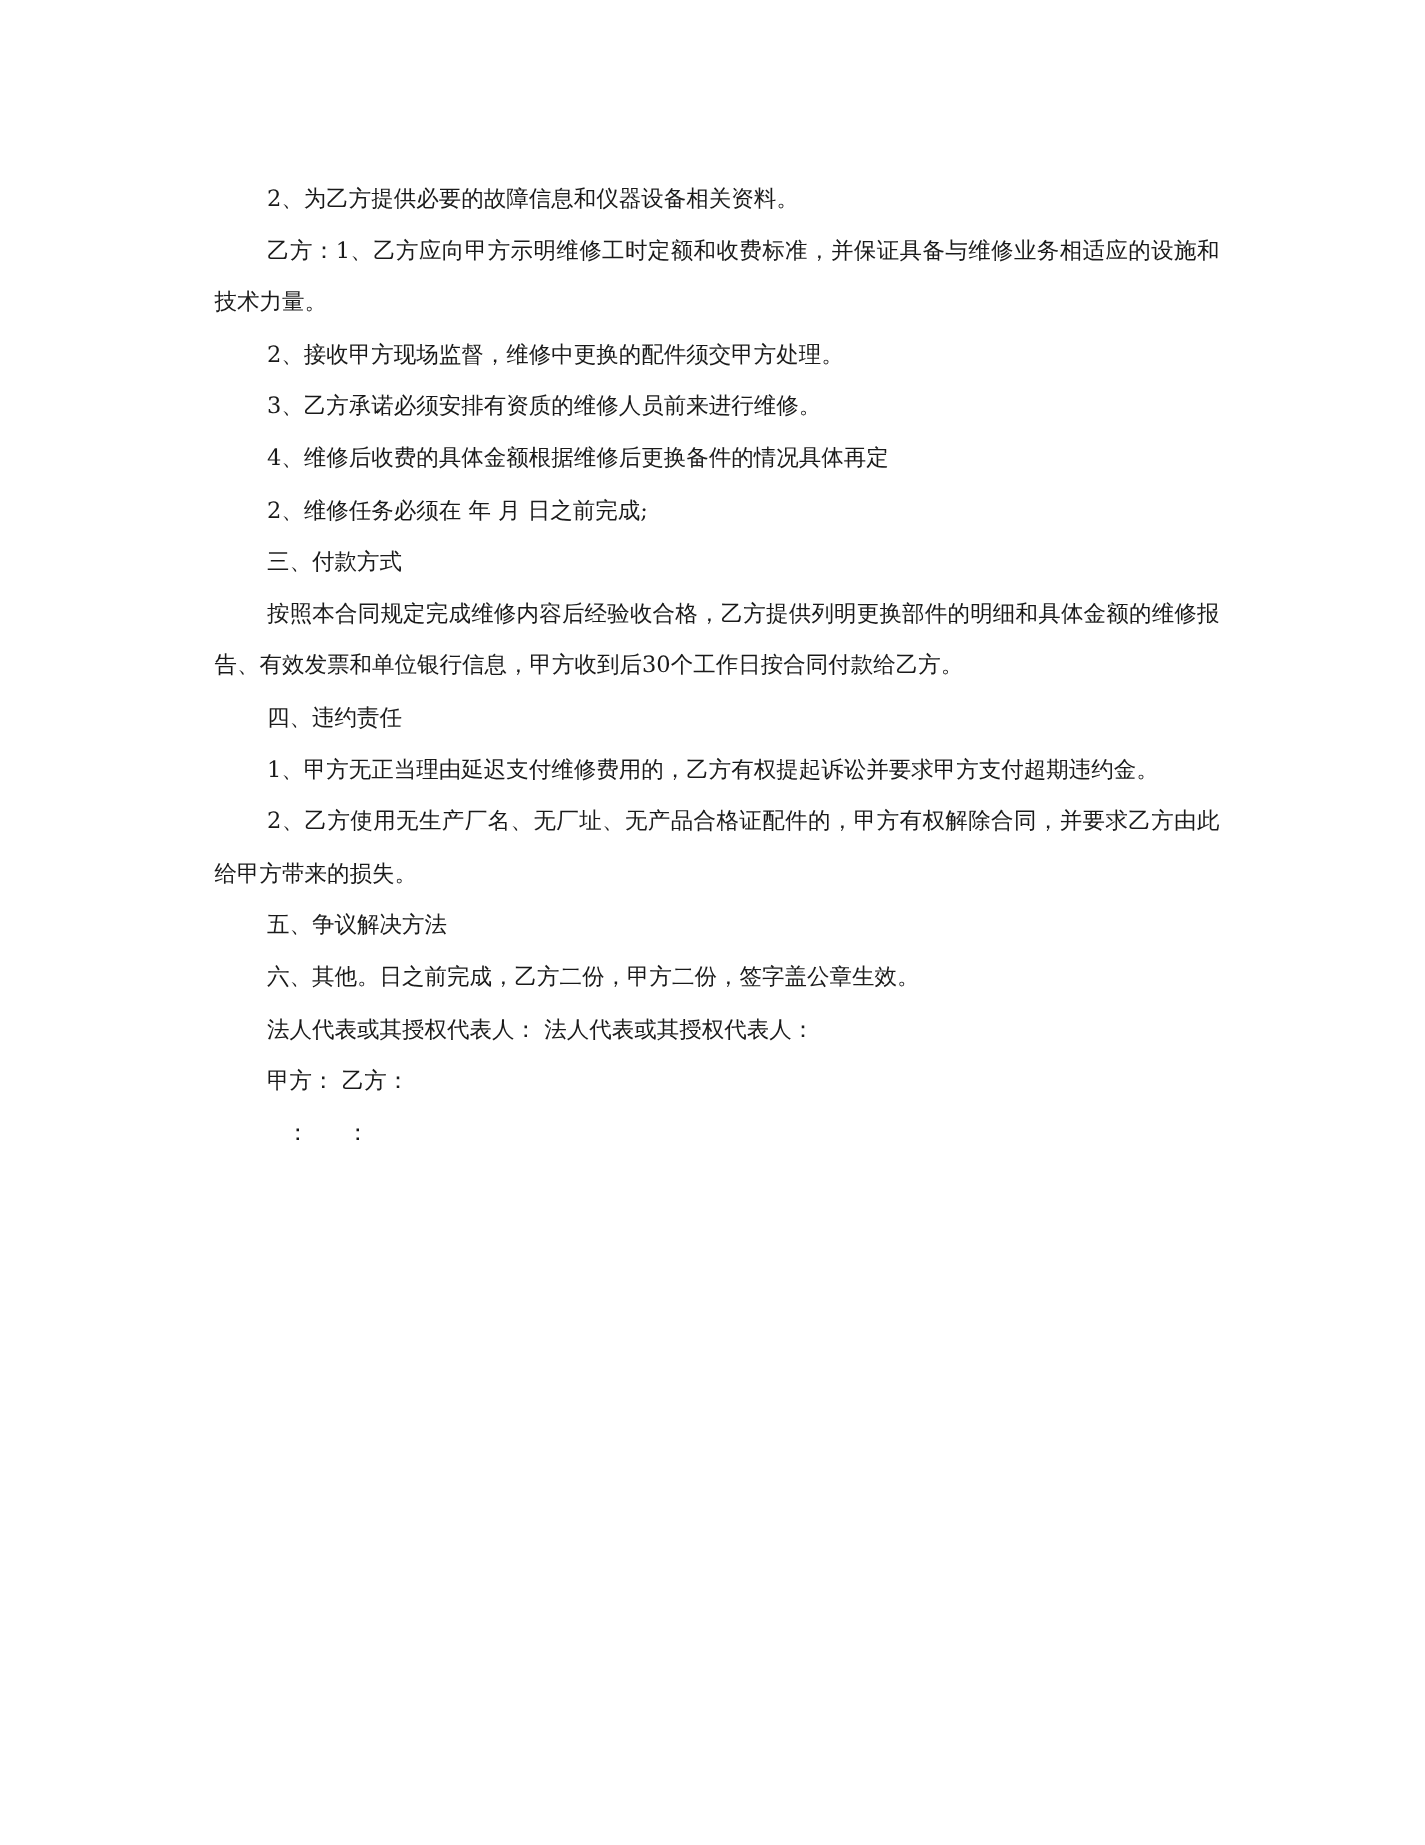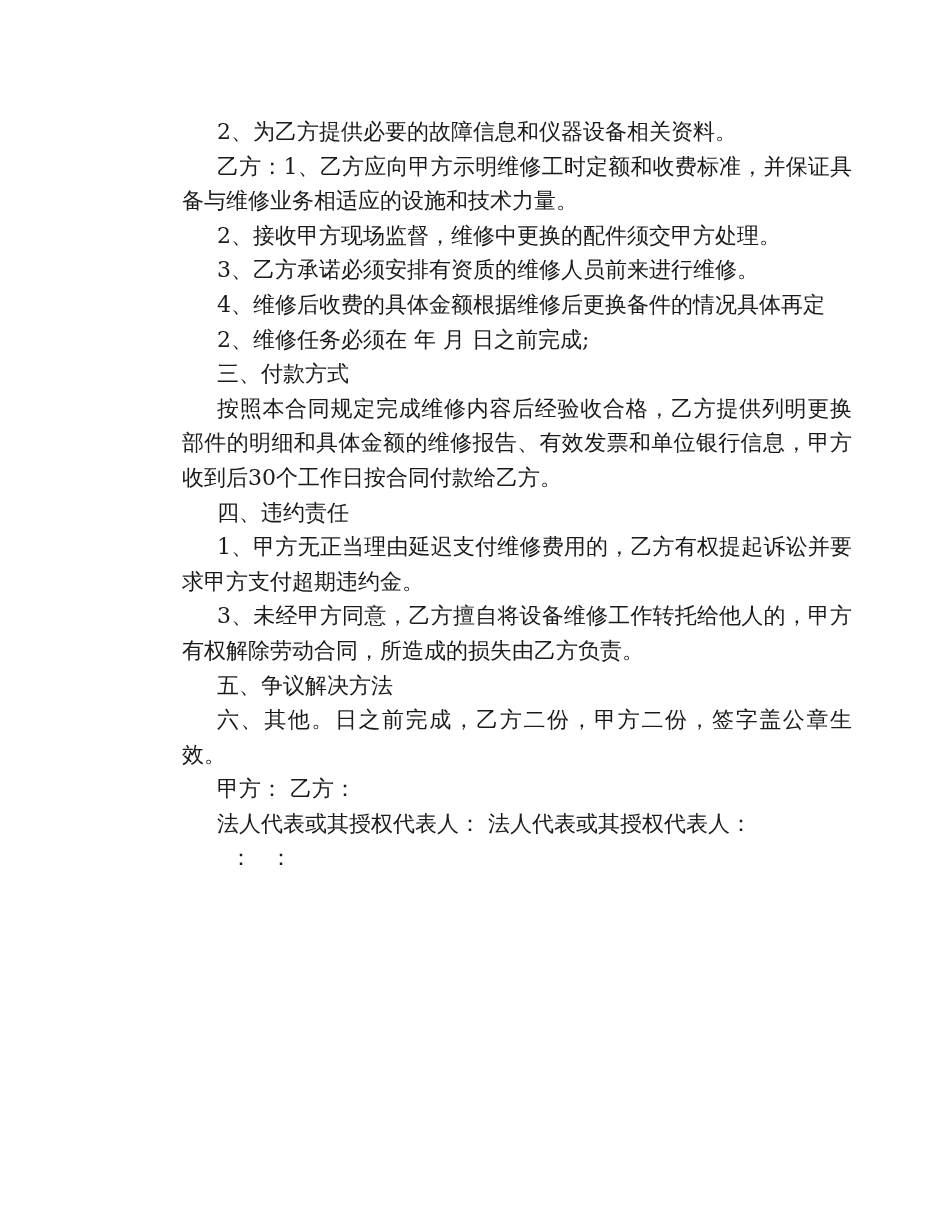--- a/index.html
+++ b/index.html
@@ -3,44 +3,43 @@
 <meta charset="utf-8">
 <style>
   html, body { margin: 0; padding: 0; background: #ffffff; }
   body { width: 950px; height: 1230px; position: relative; overflow: hidden; }
   .page {
     position: absolute;
     left: 143px;
     top: 115px;
     width: 670px;
     font-family: "DejaVu Serif", "Liberation Serif", serif;
-    font-size: 22px;
+    font-size: 15px;
     color: #1a1a1a;
     line-height: 34.6px;
-    margin-left: 39px;
   }
   .p { margin: 0; text-indent: 35px; text-align: justify; }
   .sig-colons { margin: 0; padding-left: 48px; }
   .sig-colons span { display: inline-block; width: 40px; }
 </style>
 </head>
 <body>
 
 <div class="page">
   <p class="p">2、为乙方提供必要的故障信息和仪器设备相关资料。</p>
   <p class="p">乙方：1、乙方应向甲方示明维修工时定额和收费标准，并保证具备与维修业务相适应的设施和技术力量。</p>
   <p class="p">2、接收甲方现场监督，维修中更换的配件须交甲方处理。</p>
   <p class="p">3、乙方承诺必须安排有资质的维修人员前来进行维修。</p>
   <p class="p">4、维修后收费的具体金额根据维修后更换备件的情况具体再定</p>
   <p class="p">2、维修任务必须在 年 月 日之前完成;</p>
   <p class="p">三、付款方式</p>
   <p class="p">按照本合同规定完成维修内容后经验收合格，乙方提供列明更换部件的明细和具体金额的维修报告、有效发票和单位银行信息，甲方收到后30个工作日按合同付款给乙方。</p>
   <p class="p">四、违约责任</p>
   <p class="p">1、甲方无正当理由延迟支付维修费用的，乙方有权提起诉讼并要求甲方支付超期违约金。</p>
-  <p class="p">3、未经甲方同意，乙方擅自将设备维修工作转托给他人的，甲方有权解除劳动合同，所造成的损失由乙方负责。</p>
+  <p class="p">2、乙方使用无生产厂名、无厂址、无产品合格证配件的，甲方有权解除合同，并要求乙方由此给甲方带来的损失。</p>
   <p class="p">五、争议解决方法</p>
   <p class="p">六、其他。日之前完成，乙方二份，甲方二份，签字盖公章生效。</p>
+  <p class="p">法人代表或其授权代表人： 法人代表或其授权代表人：</p>
   <p class="p">甲方： 乙方：</p>
-  <p class="p">法人代表或其授权代表人： 法人代表或其授权代表人：</p>
   <p class="sig-colons">
     <span>：</span><span>：</span>
   </p>
 </div>
 
 </body></html>

